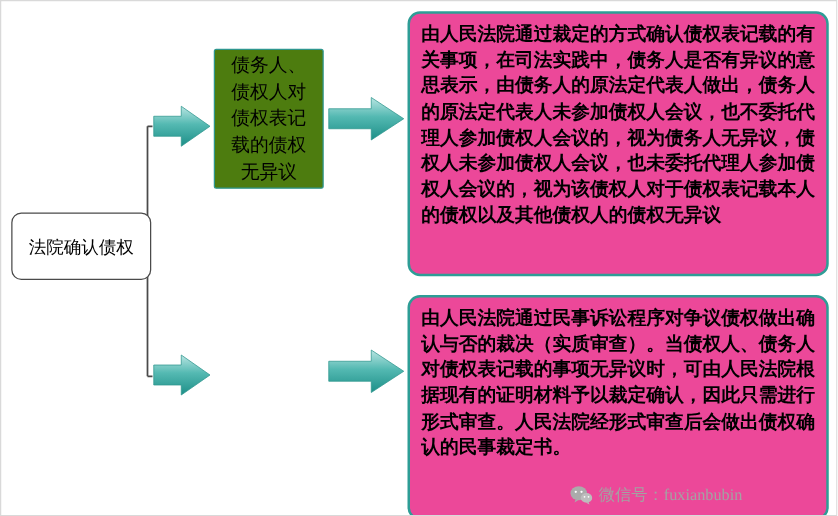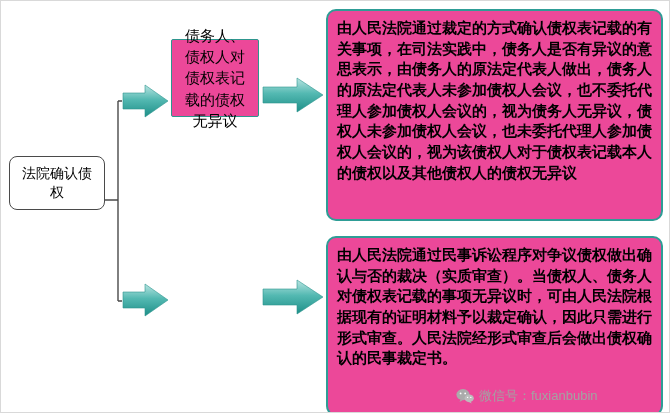--- a/index.html
+++ b/index.html
@@ -15,31 +15,31 @@
   }
   .node{
     position:absolute;
     box-sizing:border-box;
     display:flex;
     align-items:center;
     justify-content:center;
     text-align:center;
   }
   .root-node{
-    left:8px;top:155px;width:96px;height:54px;
+    left:8px;top:169px;width:112px;height:54px;
     border:1.4px solid #4a4a4a;
     border-radius:8px;
     background:#ffffff;
     font-size:14px;
     line-height:1.35;
     padding:2px 8px;
   }
   .condition-node{
-    width:88px;height:78px;
-    background:#ec4899;
+    width:88px;height:112px;
+    background:#4d7c0f;
     border:1px solid #2e968e;
     border-radius:2px;
     font-size:15px;
     line-height:1.42;
     padding:4px 6px;
     color:#000;
   }
   .condition-top{left:170px;top:38px;}
   .condition-bottom{left:170px;top:240px;}
   .detail-node{
@@ -62,20 +62,21 @@
   }
   .watermark{
     position:absolute;
     left:455px;top:386px;
     display:flex;
     align-items:center;
     gap:5px;
     color:#a3a3a3;
     font-size:13px;
     white-space:nowrap;
+    font-family:Liberation Serif, serif;
   }
 </style>
 </head>
 <body>
 
 <div class="canvas">
 
   <svg class="connector-svg" viewBox="0 0 670 413">
     <defs>
       <linearGradient id="agrad" x1="0" y1="0" x2="0" y2="1">

